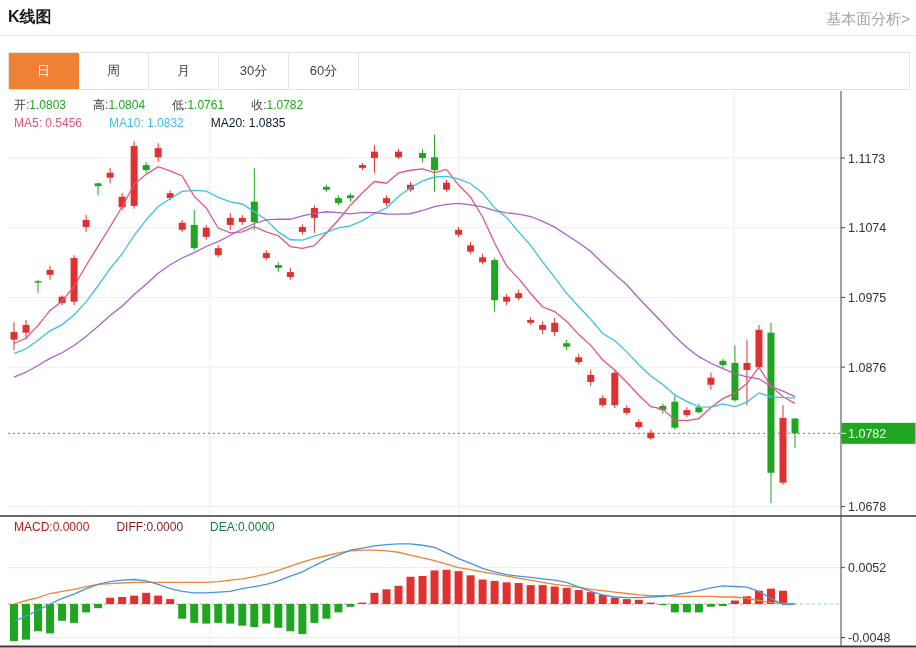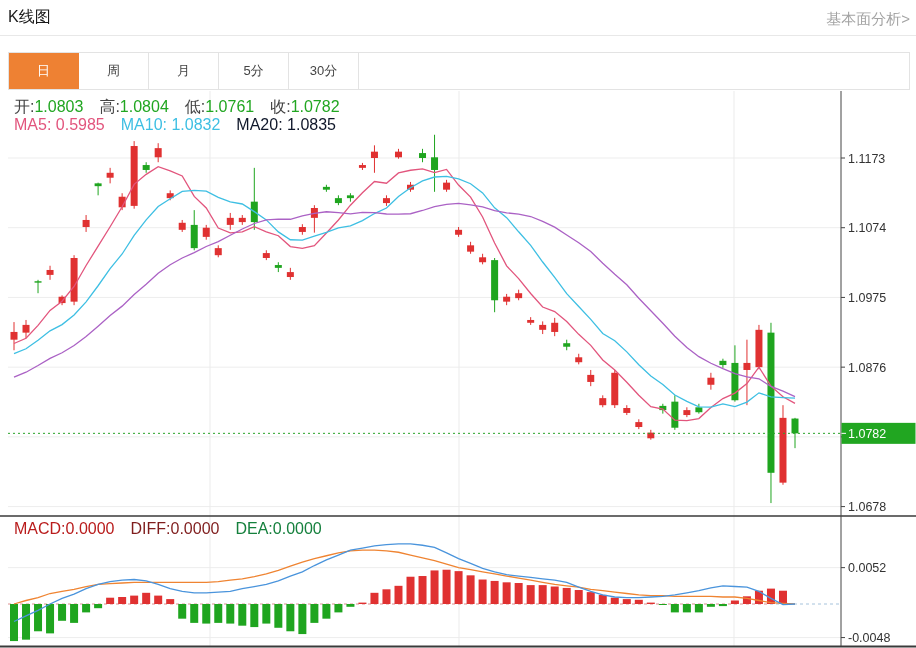--- a/index.html
+++ b/index.html
@@ -1,51 +1,51 @@
 <!DOCTYPE html>
 <html><head>
 <meta charset="utf-8">
 <style>
   html,body{margin:0;padding:0}
   body{width:916px;height:648px;position:relative;overflow:hidden;background:#fff;
        font-family:"Liberation Sans","DejaVu Sans",sans-serif}
-  .title{position:absolute;left:8px;top:7px;font-size:16px;font-weight:normal;color:#1a1a1a}
+  .title{position:absolute;left:8px;top:7px;font-size:16px;font-weight:bold;color:#1a1a1a}
   .toplink{position:absolute;right:6px;top:10px;font-size:15px;color:#a3a3a3;cursor:pointer;text-decoration:none}
   .hdiv{position:absolute;top:35px;left:0;width:916px;height:1px;background:#e8e8e8}
   .tabs{position:absolute;top:52px;left:8px;width:902px;height:38px;display:flex;
         border:1px solid #e3e3e3;box-sizing:border-box;background:#fff}
   .tab{width:70px;box-sizing:border-box;border-right:1px solid #e3e3e3;display:flex;
        align-items:center;justify-content:center;font-size:13px;color:#444;cursor:pointer;flex:none}
   .tab.active{background:#ee8133;border-right-color:#ee8133;color:#fff}
   .tab-filler{flex:1}
   svg{position:absolute;top:0;left:0}
   svg text{font-family:"Liberation Sans","DejaVu Sans",sans-serif}
-  .legend{position:absolute;font-size:16px;display:flex;gap:16px;white-space:nowrap;pointer-events:none}
+  .legend{position:absolute;font-size:12px;display:flex;gap:27px;white-space:nowrap;pointer-events:none}
   .legend span{display:inline}
   .lg-ohlc{top:97px;left:14px}
   .lg-ohlc .lab{color:#444}
   .lg-ohlc .val{color:#21a621}
   .lg-ma{top:116px;left:14px}
   .lg-ma .m5{color:#e2557d}.lg-ma .m10{color:#3ebfe3}.lg-ma .m20{color:#0f172a}
   .lg-macd{top:520px;left:14px}
   .lg-macd .mmacd{color:#b91c1c}.lg-macd .mdiff{color:#7f1d1d}.lg-macd .mdea{color:#15803d}
 </style>
 </head>
 <body>
 
 <div class="title">K线图</div>
 <a class="toplink">基本面分析&gt;</a>
 <div class="hdiv"></div>
 
 <div class="tabs">
   <div class="tab active">日</div>
     <div class="tab">周</div>
     <div class="tab">月</div>
-    <div class="tab">5分</div>
     <div class="tab">30分</div>
+    <div class="tab">60分</div>
     <div class="tab-filler"></div>
 </div>
 
 <svg id="chart" width="916" height="648" viewBox="0 0 916 648">
     <line x1="8" x2="841" y1="158" y2="158" stroke="#ededed"></line>
     <line x1="8" x2="841" y1="227.71830985915506" y2="227.71830985915506" stroke="#ededed"></line>
     <line x1="8" x2="841" y1="297.4366197183101" y2="297.4366197183101" stroke="#ededed"></line>
     <line x1="8" x2="841" y1="367.15492957746517" y2="367.15492957746517" stroke="#ededed"></line>
     <line x1="8" x2="841" y1="436.8732394366187" y2="436.8732394366187" stroke="#ededed"></line>
     <line x1="8" x2="841" y1="506.59154929577375" y2="506.59154929577375" stroke="#ededed"></line>
@@ -283,21 +283,21 @@
   </svg>
 
 <div class="legend lg-ohlc">
   <span><span class="lab">开:</span><span class="val">1.0803</span></span>
   <span><span class="lab">高:</span><span class="val">1.0804</span></span>
   <span><span class="lab">低:</span><span class="val">1.0761</span></span>
   <span><span class="lab">收:</span><span class="val">1.0782</span></span>
 </div>
 
 <div class="legend lg-ma">
-  <span class="m5"><span>MA5: </span><span>0.5985</span></span>
+  <span class="m5"><span>MA5: </span><span>0.5456</span></span>
   <span class="m10"><span>MA10: </span><span>1.0832</span></span>
   <span class="m20"><span>MA20: </span><span>1.0835</span></span>
 </div>
 
 <div class="legend lg-macd">
   <span class="mmacd"><span>MACD:</span><span>0.0000</span></span>
   <span class="mdiff"><span>DIFF:</span><span>0.0000</span></span>
   <span class="mdea"><span>DEA:</span><span>0.0000</span></span>
 </div>
 

